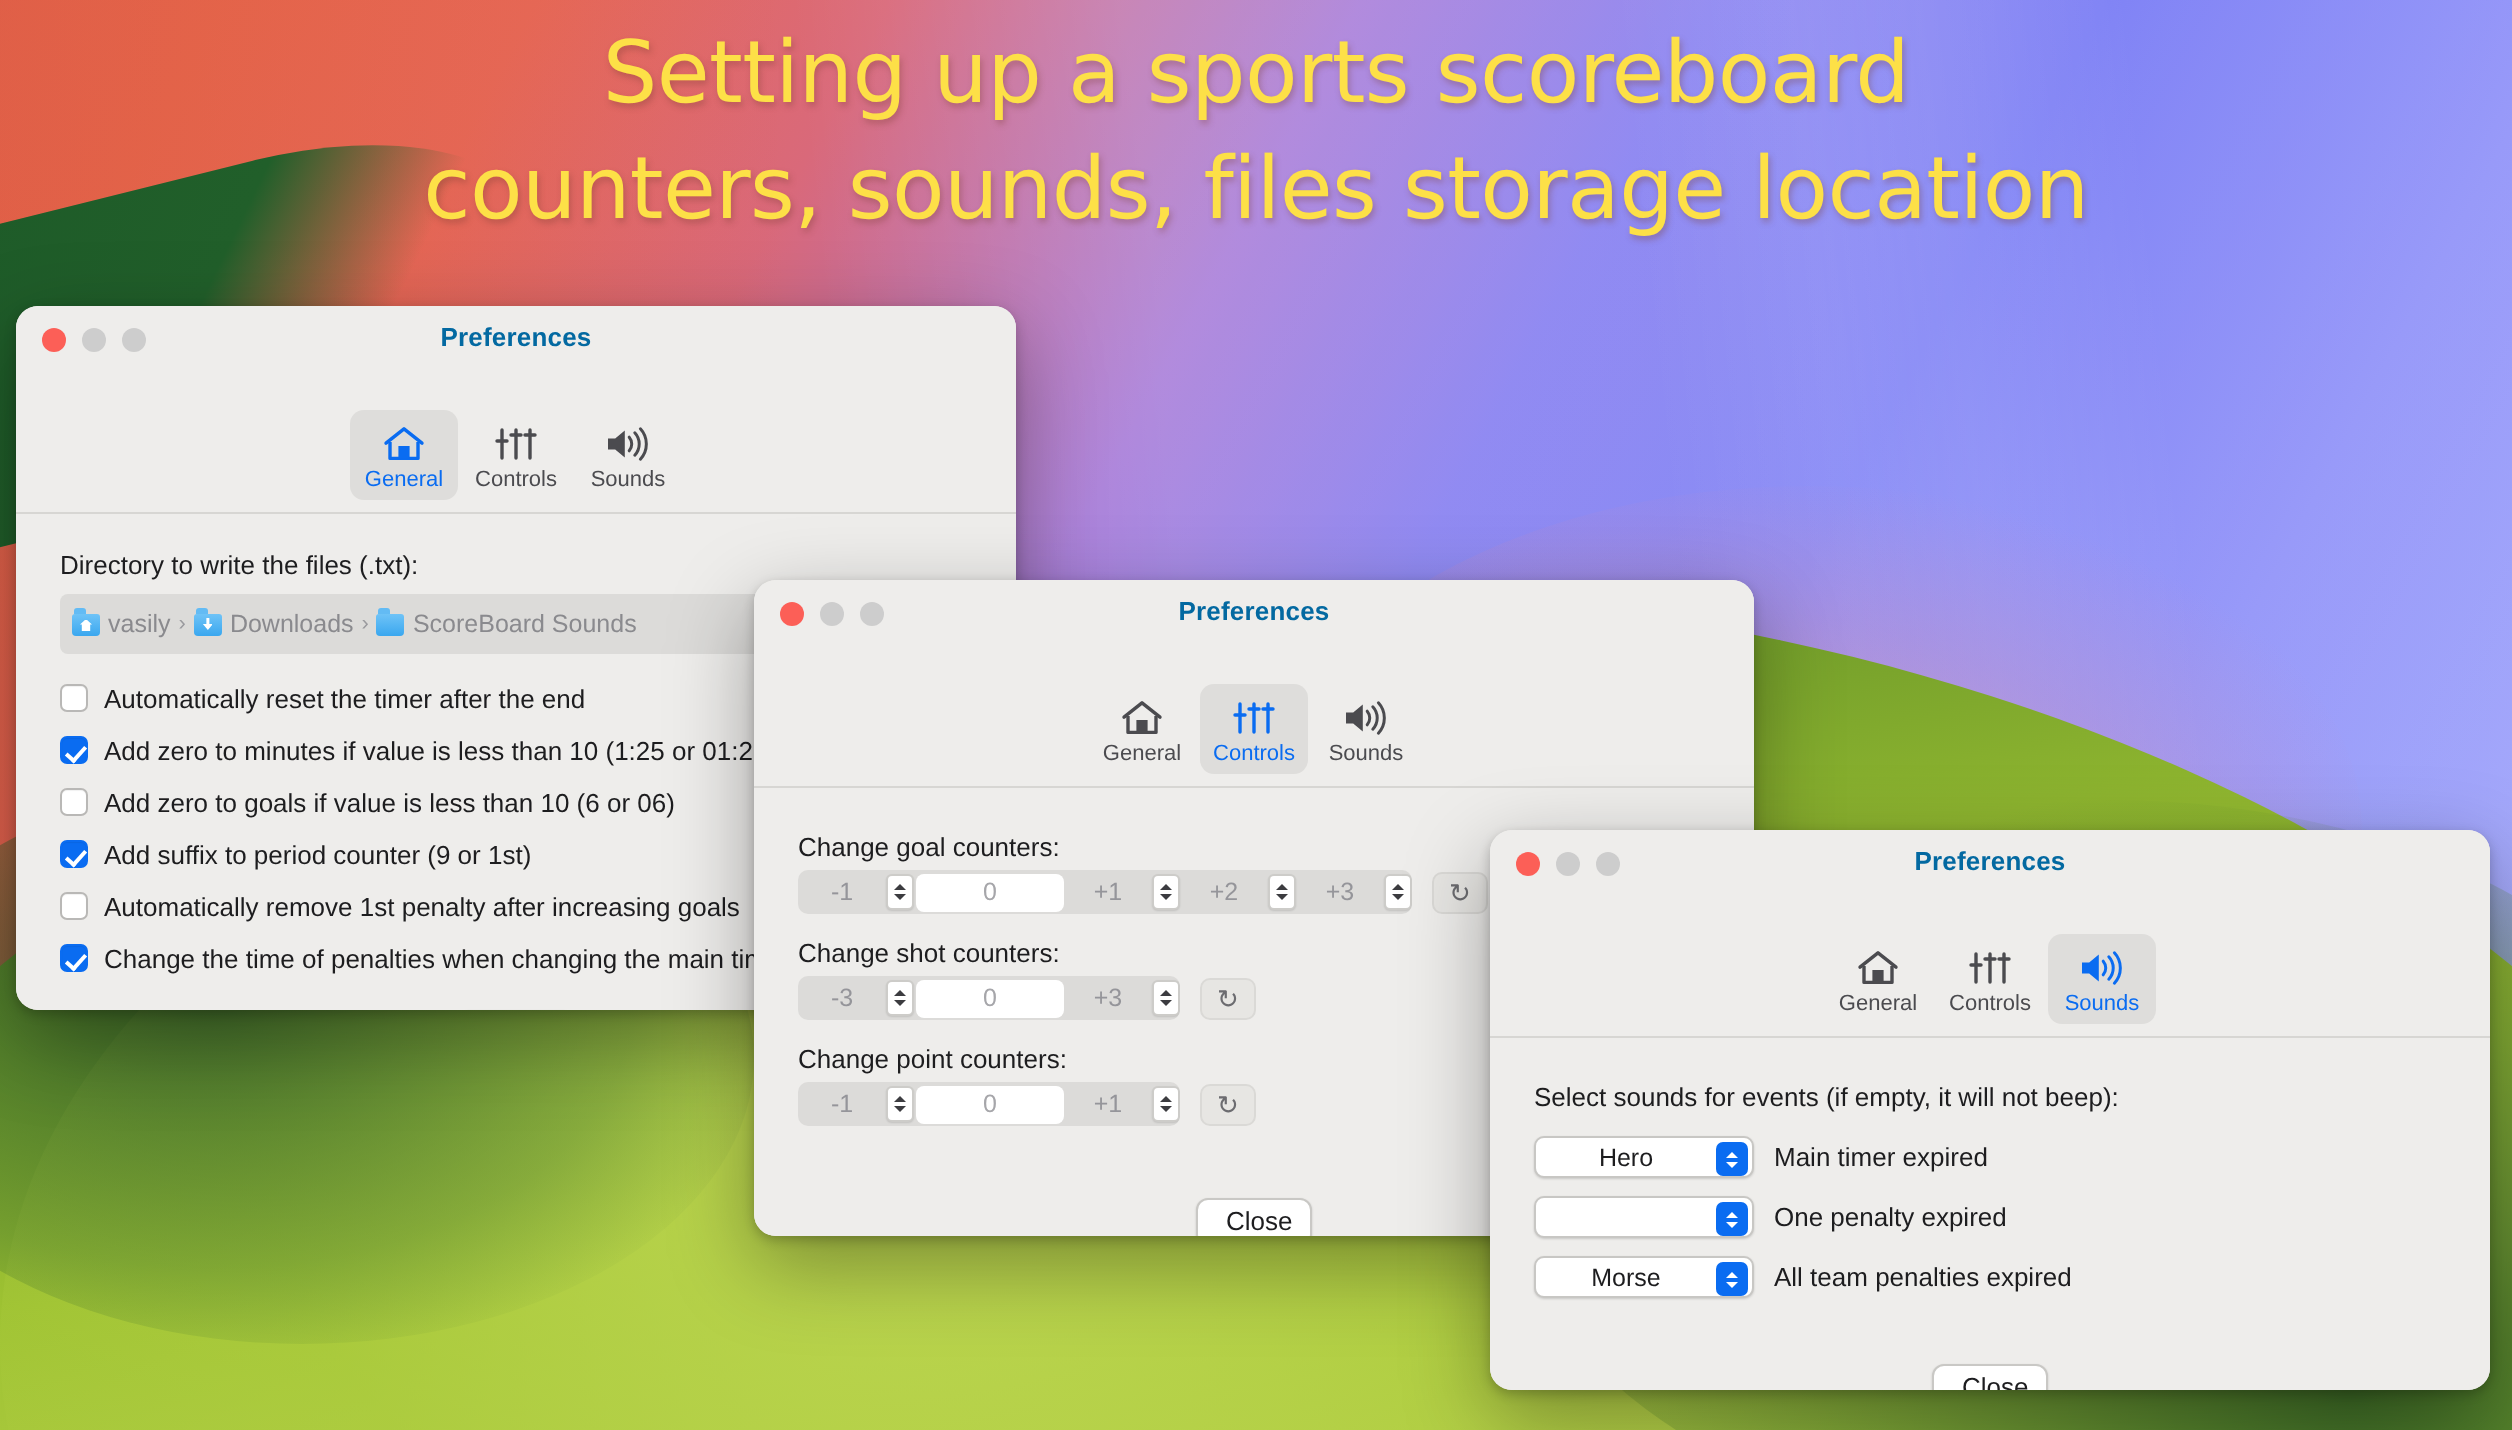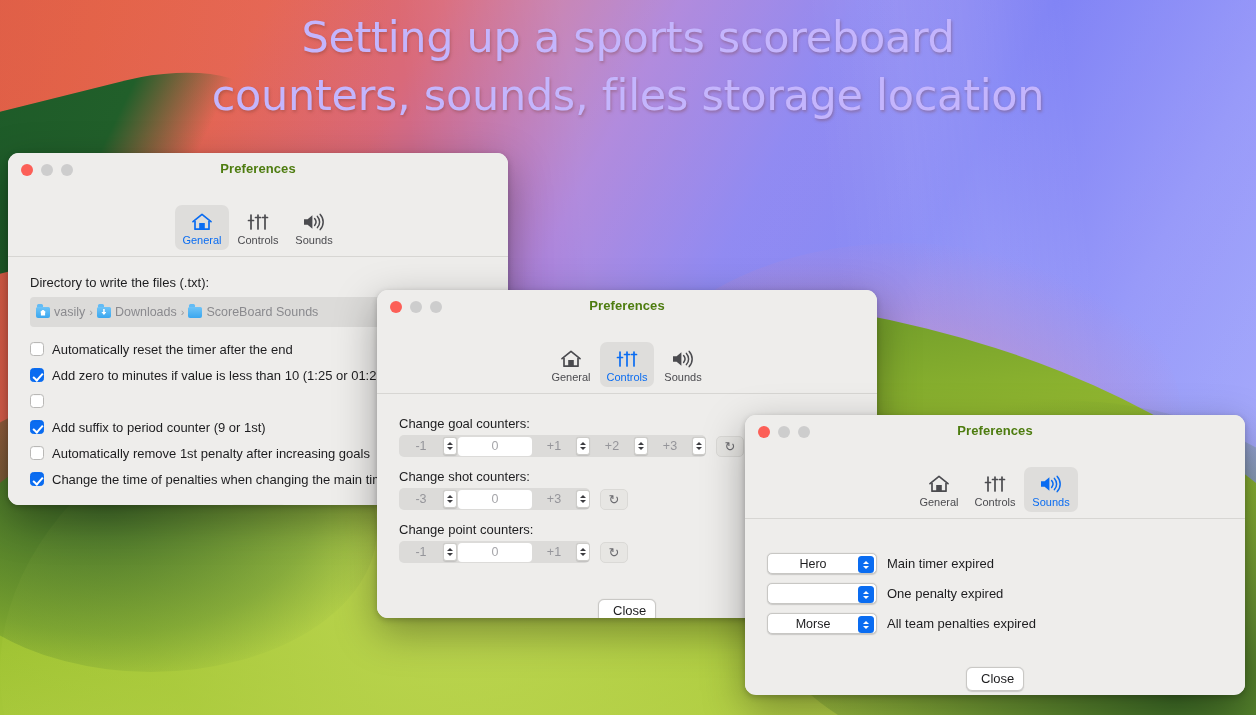--- a/index.html
+++ b/index.html
@@ -79,21 +79,21 @@
     position: absolute; right: 6%; top: 34%;
     width: 44%; height: 48%;
     background: radial-gradient(ellipse at 40% 55%, rgba(226,150,170,0.75) 0%, rgba(200,140,190,0.35) 48%, rgba(160,130,220,0) 74%);
     border-radius: 50%;
   }
 
   
   .headline {
     position: absolute; left: 0; top: 8px; width: 100%;
     text-align: center;
-    color: #c4b5fd;
+    color: #fde047;
     font-size: 43px;
     line-height: 58px;
     font-weight: 400;
     letter-spacing: -0.3px;
     text-shadow: 1px 2px 3px rgba(120,60,50,0.35);
     font-family: "DejaVu Sans", sans-serif;
     white-space: pre;
     pointer-events: none;
   }
 
@@ -113,21 +113,21 @@
     display: flex; align-items: flex-start;
   }
   .lights { position: absolute; left: 13px; top: 11px; display: flex; gap: 8px; }
   .light { width: 12px; height: 12px; border-radius: 50%; }
   .light.red { background: #fc5f57; }
   .light.yellow { background: #cdcdcd; }
   .light.green { background: #cdcdcd; }
   .wtitle {
     position: absolute; left: 0; right: 0; top: 8px;
     text-align: center;
-    font-size: 13px; font-weight: bold; color: #4d7c0f;
+    font-size: 13px; font-weight: bold; color: #0369a1;
     letter-spacing: 0.1px;
   }
 
   .tabstrip {
     display: flex; justify-content: center; align-items: center;
     gap: 2px;
     padding-bottom: 6px;
     background: #eeedeb;
   }
   .tab {
@@ -370,20 +370,21 @@
           <div class="checkrow">
             <span class="cbox"></span>
             <span class="cbl">Automatically reset the timer after the end</span>
           </div>
           <div class="checkrow">
             <span class="cbox on"></span>
             <span class="cbl">Add zero to minutes if value is less than 10 (1:25 or 01:25)</span>
           </div>
           <div class="checkrow">
             <span class="cbox"></span>
+            <span class="cbl">Add zero to goals if value is less than 10 (6 or 06)</span>
           </div>
           <div class="checkrow">
             <span class="cbox on"></span>
             <span class="cbl">Add suffix to period counter (9 or 1st)</span>
           </div>
           <div class="checkrow">
             <span class="cbox"></span>
             <span class="cbl">Automatically remove 1st penalty after increasing goals</span>
           </div>
           <div class="checkrow">
@@ -574,20 +575,21 @@
             <path d="M18.2 2.4 A11.2 11.2 0 0 1 18.2 17.6" fill="none" stroke="#0a6cf1" stroke-width="1.5" stroke-linecap="round"></path>
           </svg>
         </div>
         <div class="tlabel">Sounds</div>
       </div>
     </div>
     <div class="toolbar-sep"></div>
 
     <div class="body">
       <div style="padding: 22px 22px 0 22px;">
+        <div class="field-label">Select sounds for events (if empty, it will not beep):</div>
 
         <div style="margin-top:12px; display:flex; flex-direction:column; gap:9px;">
           <div class="soundrow">
             <div class="popup">
               <span class="pval">Hero</span>
               <span class="parrows">
                   <i class="ar up"></i>
                   <i class="ar dn"></i>
                 </span>
             </div>

